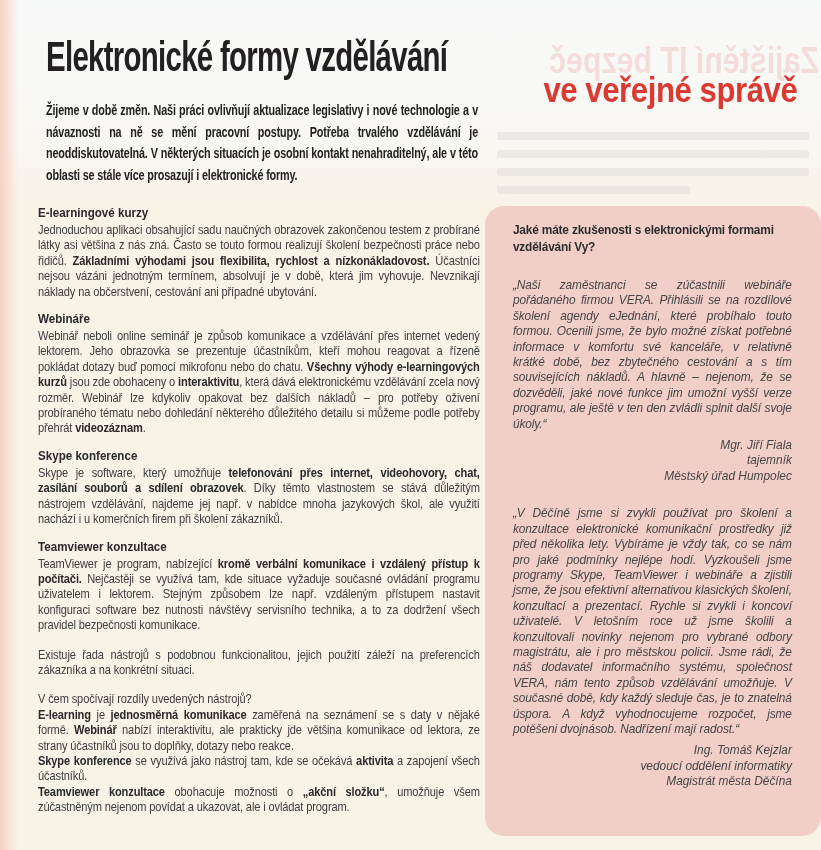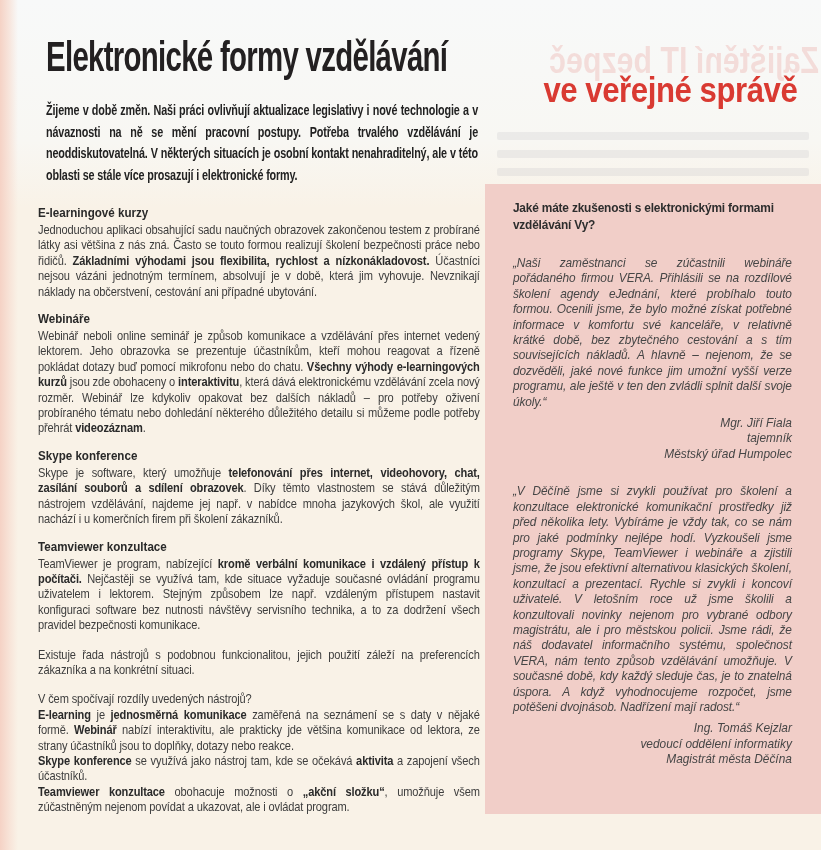--- a/index.html
+++ b/index.html
@@ -36,22 +36,22 @@
   
   .left-col{position:absolute;left:38px;top:205px;width:502px;
         transform:scaleX(.88);transform-origin:0 0;color:#3d3d3d;}
   .left-col h3{font-size:13.2px;line-height:15px;margin:11px 0 3px;color:#292929;}
   .left-col h3:first-child{margin-top:0;}
   .left-col p{margin:0;font-size:12.6px;line-height:15.4px;letter-spacing:-.15px;
         text-align:justify;}
   .left-col p.gap{margin-top:14px;}
   .left-col b{color:#2a2a2a;}
   
-  .panel{position:absolute;left:485px;top:184px;width:336px;height:630px;
-        background:var(--panel_pink,#f1cec8);z-index:1;}
+  .panel{position:absolute;left:485px;top:206px;width:336px;height:630px;
+        background:var(--panel_pink,#f1cec8);z-index:1;border-radius:19px;}
   .panel-inner{padding:15px 0 0 30px;width:300px;transform:scaleX(.93);
         transform-origin:0 0;}
   .panel h3{font-size:12.8px;line-height:17px;letter-spacing:-.2px;margin:0 0 22px;
         color:#2d2d2d;}
   .quote{margin:0;font-style:italic;font-size:12.8px;line-height:15.4px;
         letter-spacing:-.1px;color:#464646;text-align:justify;}
   .quote2{margin-top:22px;}
   .sig{margin:6px 0 0;text-align:right;font-style:italic;font-size:12.8px;
         line-height:15.4px;color:#464646;}
 </style>

